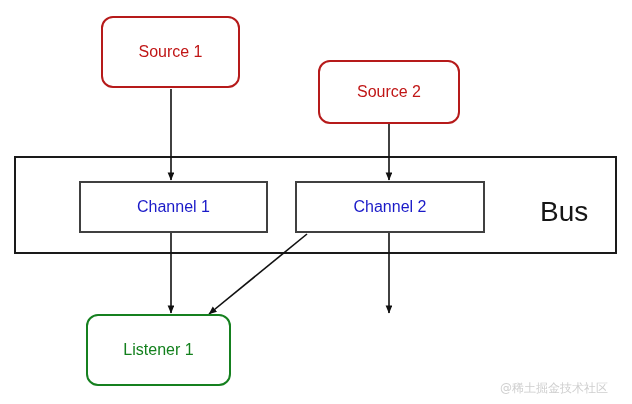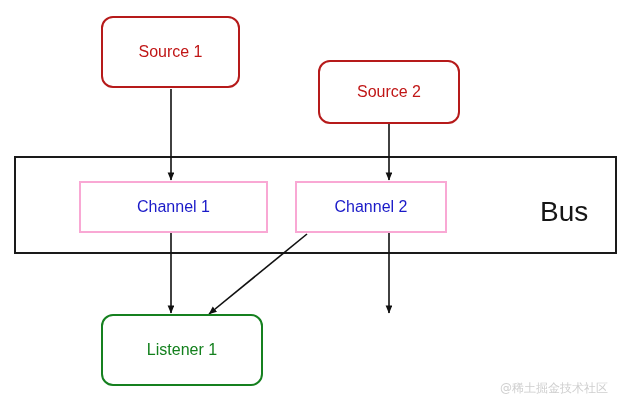--- a/index.html
+++ b/index.html
@@ -29,21 +29,21 @@
     white-space: nowrap;
   }
   
   .node.source {
     border: 2px solid #b61a1a;
     border-radius: 12px;
     color: #c01616;
   }
   
   .node.channel {
-    border: 2px solid #f9a8d4;
+    border: 2px solid #404040;
     border-radius: 0;
     color: #1a1ac8;
   }
   
   .node.listener {
     border: 2px solid #15801f;
     border-radius: 12px;
     color: #13801d;
   }
   
@@ -105,20 +105,20 @@
 
     <line x1="307" y1="234" x2="209" y2="314" stroke="#111111" stroke-width="1.6" marker-end="url(#arrowhead)"></line>
   </svg>
 
   <div class="node source" style="left:101px; top:16px; width:139px; height:72px;">Source 1</div>
 
   <div class="node source" style="left:318px; top:16px; width:142px; height:64px;margin-top:44px;">Source 2</div>
 
   <div class="node channel" style="left:79px; top:181px; width:189px; height:52px;">Channel 1</div>
 
-  <div class="node channel" style="left:295px; top:181px; width:152px; height:52px;">Channel 2</div>
+  <div class="node channel" style="left:295px; top:181px; width:190px; height:52px;">Channel 2</div>
 
-  <div class="node listener" style="left:101px; top:314px; width:162px; height:72px;">Listener 1</div>
+  <div class="node listener" style="left:86px; top:314px; width:145px; height:72px;">Listener 1</div>
 
 
   <div class="watermark" style="left:500px; top:382px;">@稀土掘金技术社区</div>
 
 </div>
 
 </body></html>

